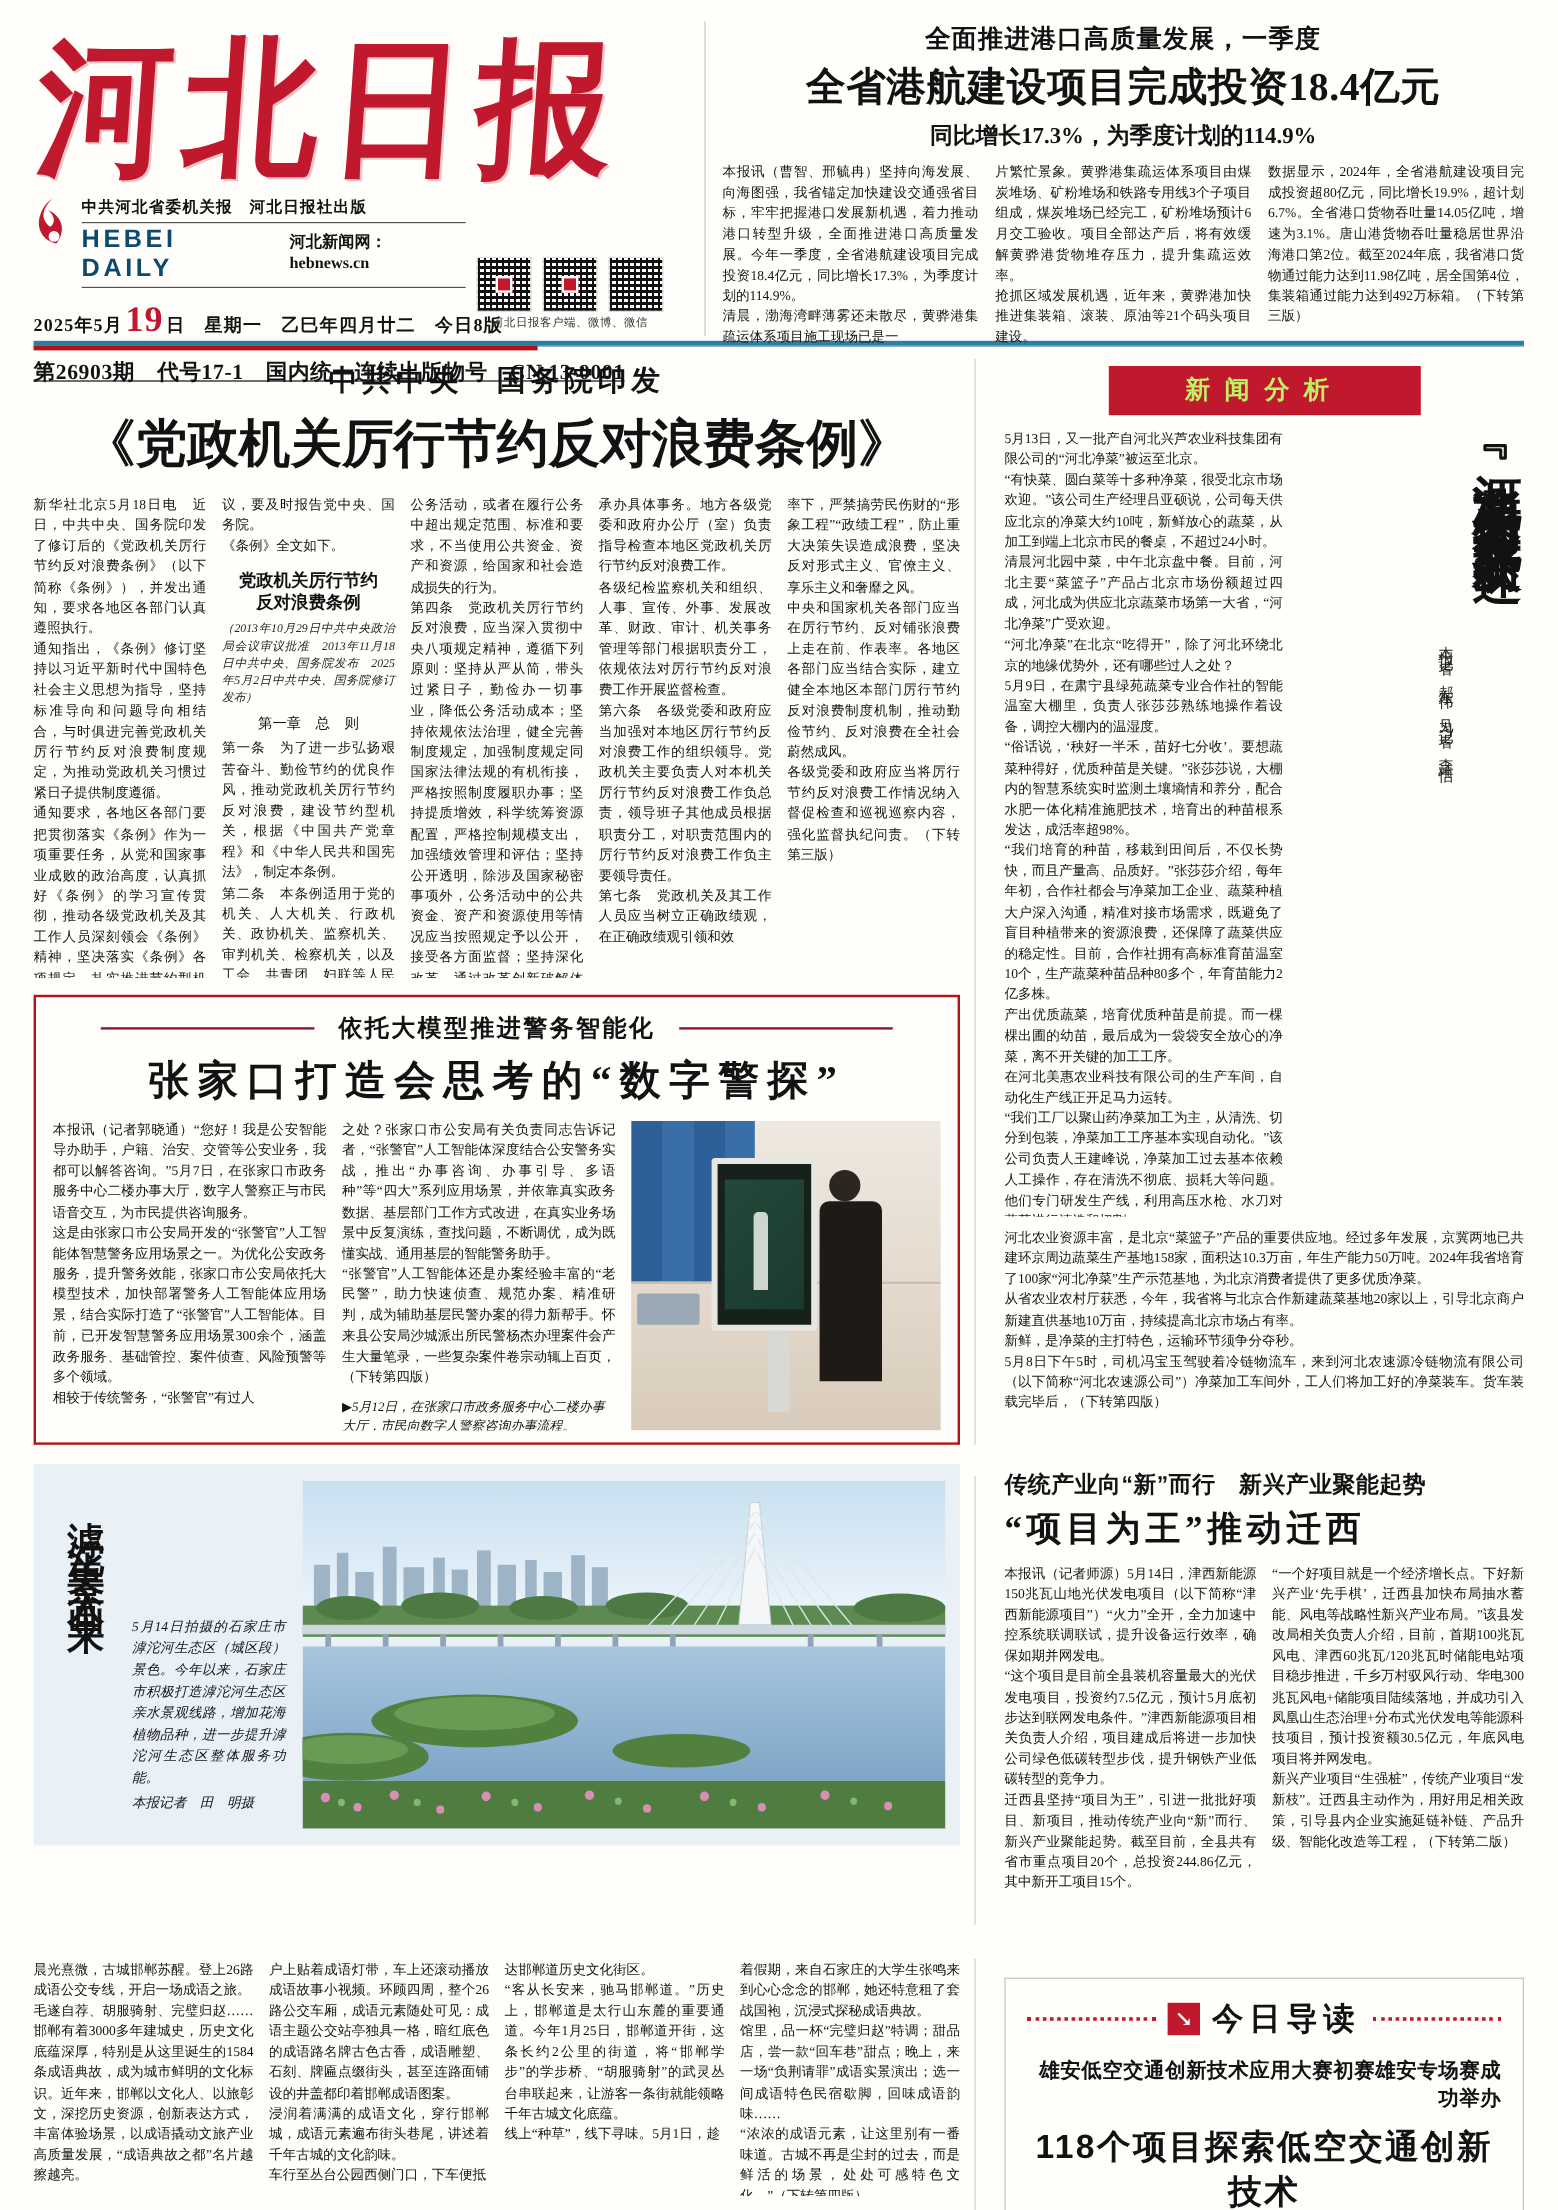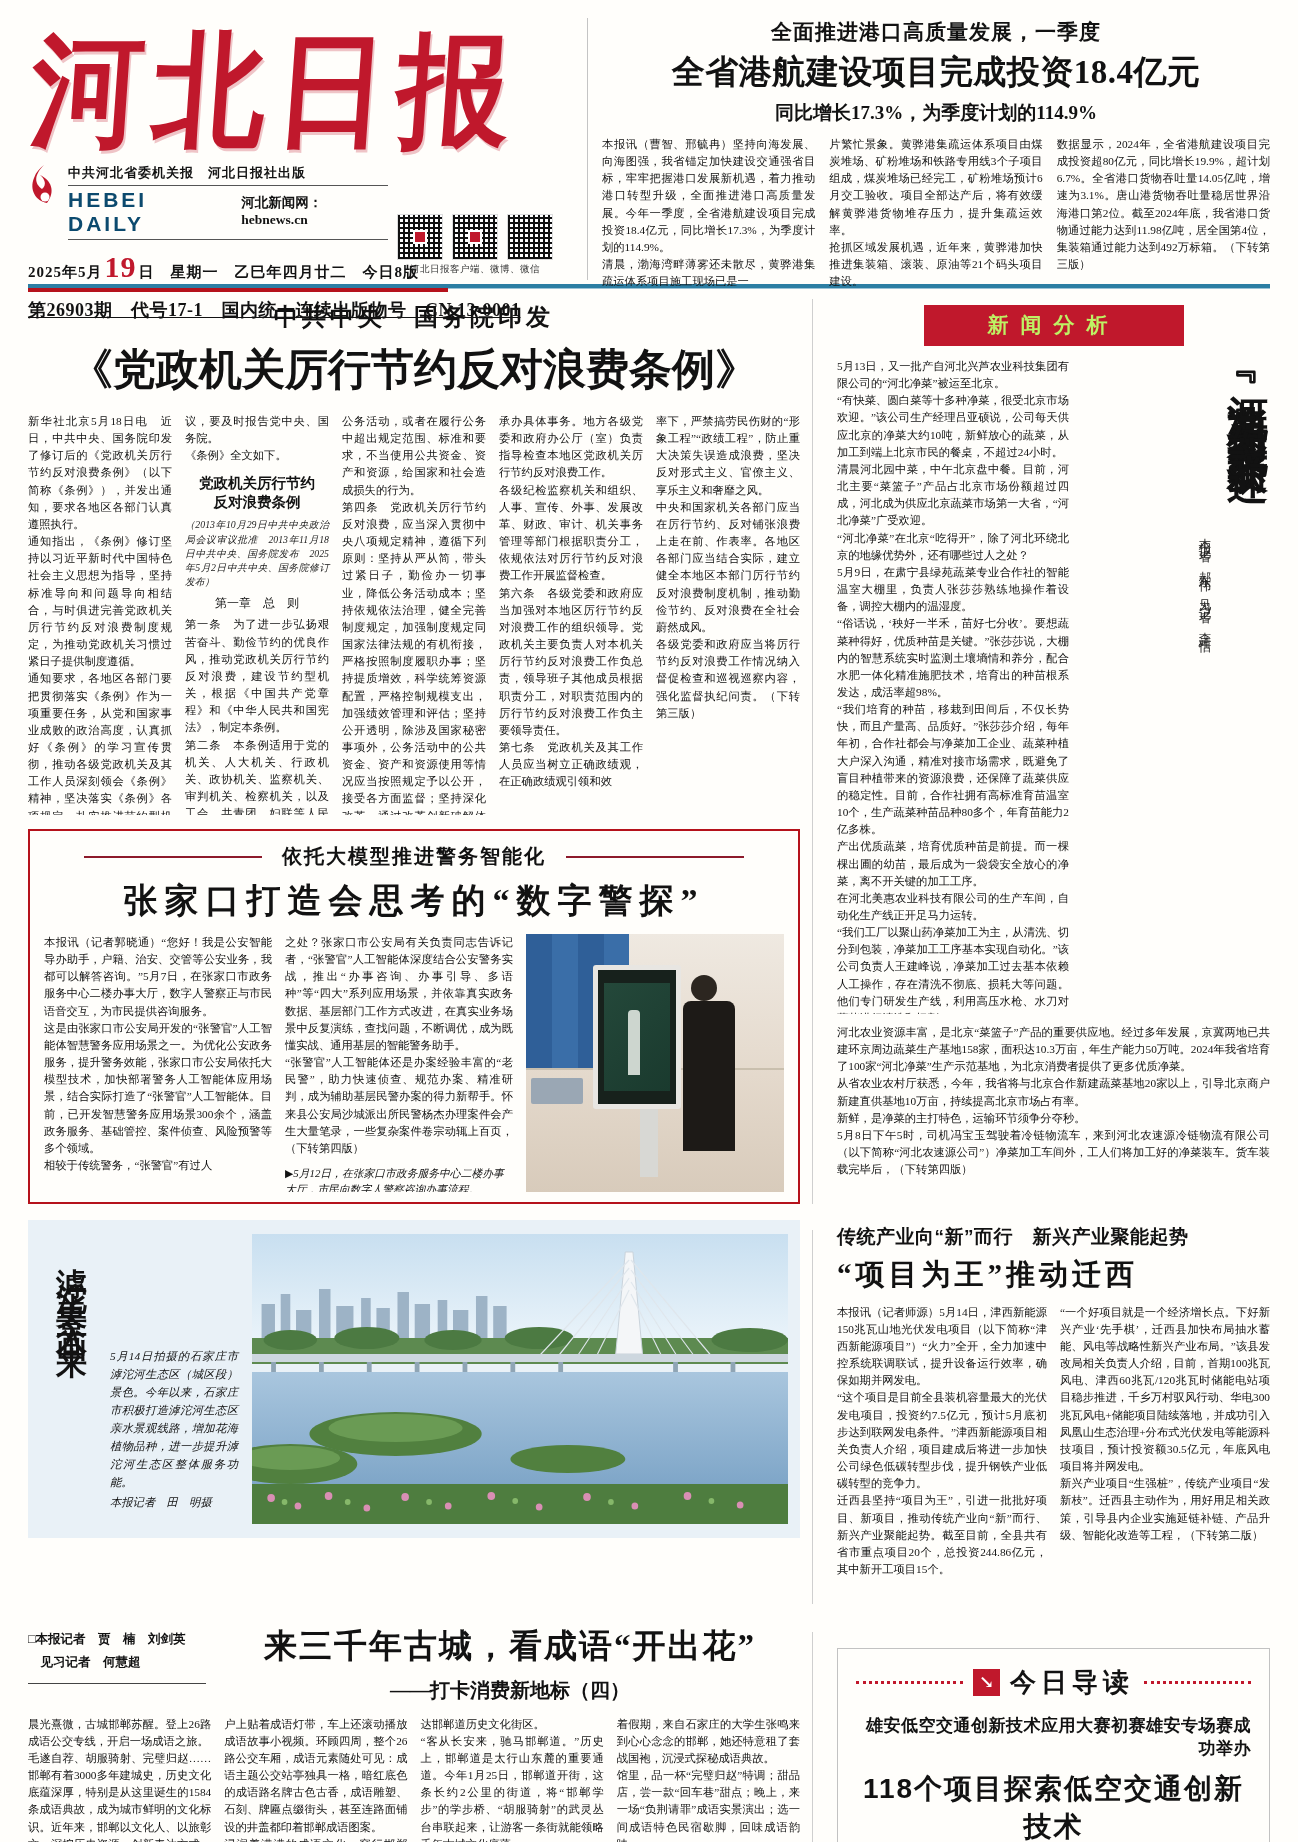--- a/index.html
+++ b/index.html
@@ -393,30 +393,20 @@
 “这个项目是目前全县装机容量最大的光伏发电项目，投资约7.5亿元，预计5月底初步达到联网发电条件。”津西新能源项目相关负责人介绍，项目建成后将进一步加快公司绿色低碳转型步伐，提升钢铁产业低碳转型的竞争力。
 迁西县坚持“项目为王”，引进一批批好项目、新项目，推动传统产业向“新”而行、新兴产业聚能起势。截至目前，全县共有省市重点项目20个，总投资244.86亿元，其中新开工项目15个。</div>
         <div class="qx-col body-text flow">“一个好项目就是一个经济增长点。下好新兴产业‘先手棋’，迁西县加快布局抽水蓄能、风电等战略性新兴产业布局。”该县发改局相关负责人介绍，目前，首期100兆瓦风电、津西60兆瓦/120兆瓦时储能电站项目稳步推进，千乡万村驭风行动、华电300兆瓦风电+储能项目陆续落地，并成功引入凤凰山生态治理+分布式光伏发电等能源科技项目，预计投资额30.5亿元，年底风电项目将并网发电。
 新兴产业项目“生强桩”，传统产业项目“发新枝”。迁西县主动作为，用好用足相关政策，引导县内企业实施延链补链、产品升级、智能化改造等工程，（下转第二版）</div>
       </div>
     </div>
   </div>
 
   <div class="band band3">
     <div class="chengyu">
-      <div class="cy-top">
-        <div class="cy-byline">
-          <div>□本报记者　贾　楠　刘剑英</div>
-          <div>　见习记者　何慧超</div>
-        </div>
-        <div class="cy-heads">
-          <div class="cy-headline">来三千年古城，看成语“开出花”</div>
-          <div class="cy-subhead">——打卡消费新地标（四）</div>
-        </div>
-      </div>
       <div class="cy-cols">
         <div class="cy-col">
           <div class="body-text flow">晨光熹微，古城邯郸苏醒。登上26路成语公交专线，开启一场成语之旅。
 毛遂自荐、胡服骑射、完璧归赵……邯郸有着3000多年建城史，历史文化底蕴深厚，特别是从这里诞生的1584条成语典故，成为城市鲜明的文化标识。近年来，邯郸以文化人、以旅彰文，深挖历史资源，创新表达方式，丰富体验场景，以成语撬动文旅产业高质量发展，“成语典故之都”名片越擦越亮。</div>
 
         </div>
         <div class="cy-col body-text flow">户上贴着成语灯带，车上还滚动播放成语故事小视频。环顾四周，整个26路公交车厢，成语元素随处可见：成语主题公交站亭独具一格，暗红底色的成语路名牌古色古香，成语雕塑、石刻、牌匾点缀街头，甚至连路面铺设的井盖都印着邯郸成语图案。
 浸润着满满的成语文化，穿行邯郸城，成语元素遍布街头巷尾，讲述着千年古城的文化韵味。
 车行至丛台公园西侧门口，下车便抵</div>
         <div class="cy-col body-text flow">达邯郸道历史文化街区。

